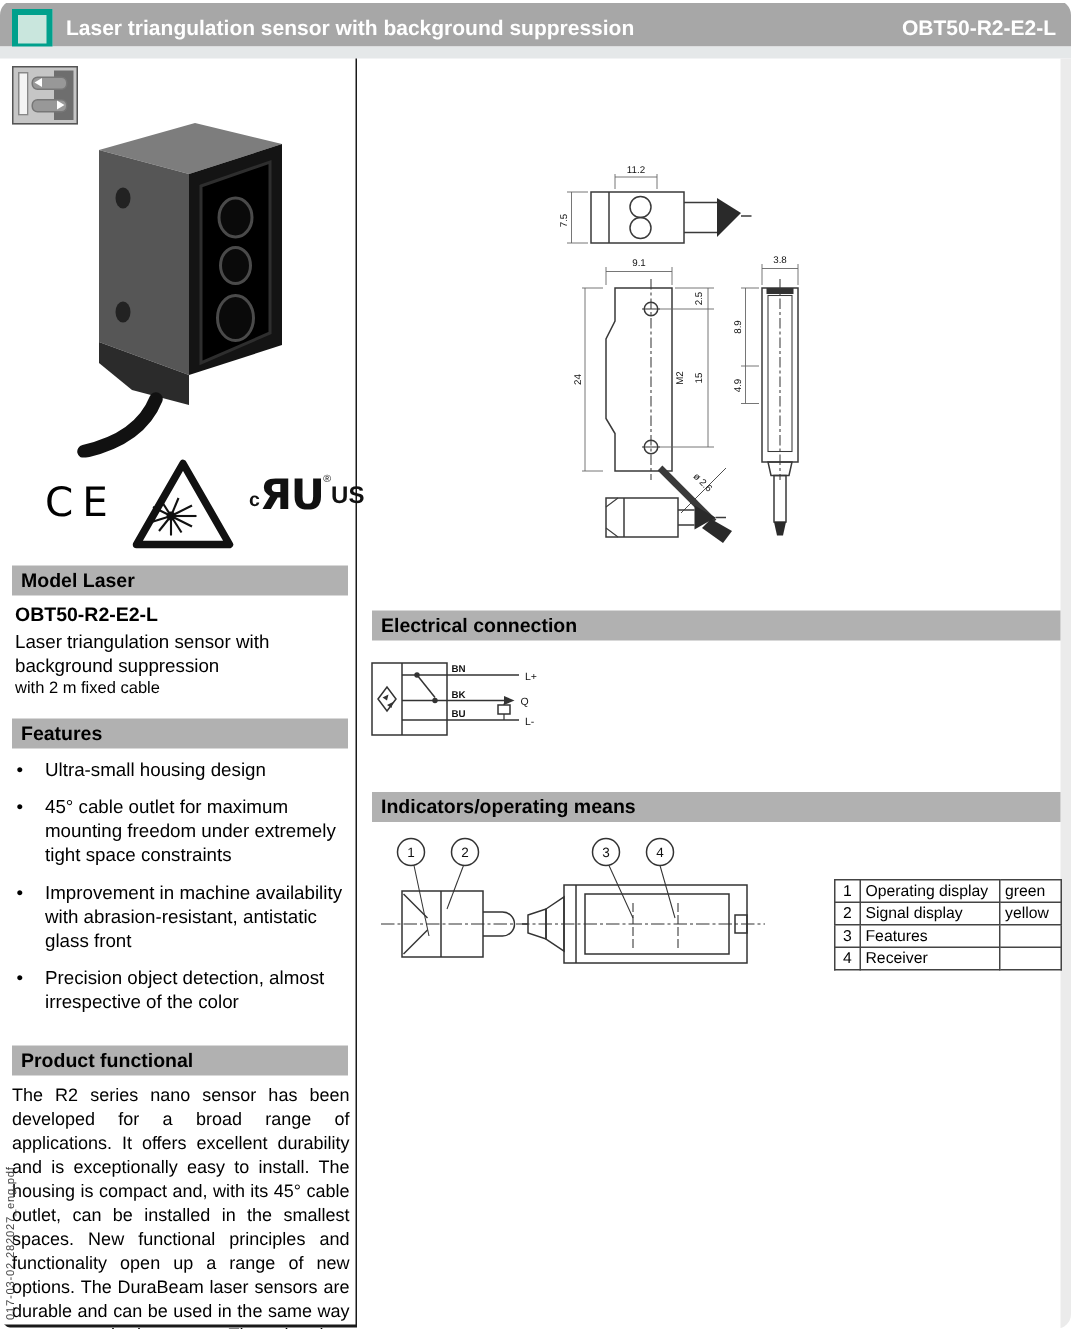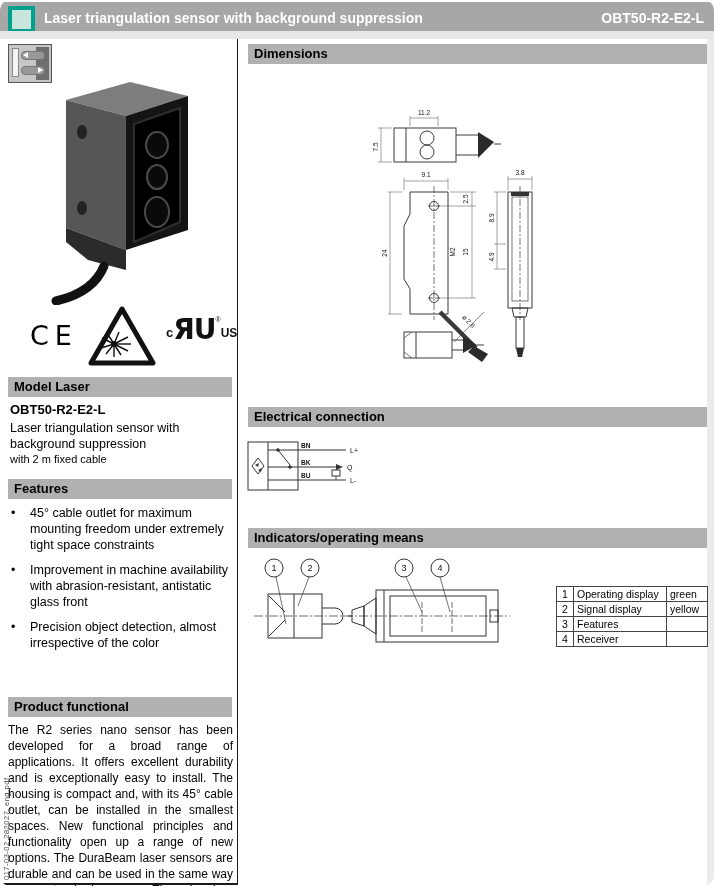--- a/index.html
+++ b/index.html
@@ -34,21 +34,21 @@
   .pa2{left:29px;top:22px;border-left:5px solid #fff;}
   .photo{position:absolute;left:38px;top:70px;}
   .certs{position:absolute;left:8px;top:300px;width:224px;height:75px;}
   .ce-mark{position:absolute;left:22px;top:20px;font-size:27px;letter-spacing:6px;
            font-family:"DejaVu Sans",sans-serif;color:#000000;}
   .laser-icon{position:absolute;left:80px;top:4px;}
   .ul-mark{position:absolute;left:158px;top:16px;display:flex;align-items:flex-end;color:#111;}
   .ul-c{font-size:13px;font-weight:bold;line-height:1;padding-bottom:5px;}
   .ul-big{font-size:28px;font-weight:bold;line-height:1;letter-spacing:-1px;font-family:"DejaVu Sans",sans-serif;}
   .ul-reg{font-size:7px;line-height:1;align-self:flex-start;}
-  .ul-us{font-size:12px;font-weight:bold;line-height:1;padding-bottom:5px;}
+  .ul-us{font-size:16px;font-weight:bold;line-height:1;padding-bottom:5px;}
   .model-name{position:absolute;left:10px;top:402px;font-size:13px;font-weight:bold;}
   .model-desc{position:absolute;left:10px;top:420px;width:220px;font-size:12.5px;line-height:16px;}
   .cable-note{position:absolute;left:10px;top:453px;font-size:11px;}
   .features-list{position:absolute;left:8px;top:505px;width:224px;margin:0;padding:0;list-style:none;}
   .features-list li{position:relative;padding-left:22px;margin-bottom:9px;font-size:12.5px;line-height:16px;}
   .features-list li::before{content:"•";position:absolute;left:3px;top:0;}
   .prod-text{position:absolute;left:8px;top:722px;width:225px;font-size:12px;line-height:16px;
              text-align:justify;}
   .vertical-note{position:absolute;left:2px;top:880px;width:200px;transform:rotate(-90deg);
                  transform-origin:0 0;font-size:7.5px;color:#444;letter-spacing:0.5px;}
@@ -127,31 +127,31 @@
     </div>
   </div>
 
   <div class="sec-bar sec-left" style="top:377px">Model Laser</div>
   <div class="model-name">OBT50-R2-E2-L</div>
   <div class="model-desc">Laser triangulation sensor with background suppression</div>
   <div class="cable-note">with 2 m fixed cable</div>
 
   <div class="sec-bar sec-left" style="top:479px">Features</div>
   <ul class="features-list">
+    <li>Ultra-small housing design</li>
     <li>45° cable outlet for maximum mounting freedom under extremely tight space constraints</li>
     <li>Improvement in machine availability with abrasion-resistant, antistatic glass front</li>
     <li>Precision object detection, almost irrespective of the color</li>
   </ul>
 
   <div class="sec-bar sec-left" style="top:697px">Product functional</div>
   <div class="prod-text">The R2 series nano sensor has been developed for a broad range of applications. It offers excellent durability and is exceptionally easy to install. The housing is compact and, with its 45° cable outlet, can be installed in the smallest spaces. New functional principles and functionality open up a range of new options. The DuraBeam laser sensors are durable and can be used in the same way as a standard sensor. The abrasion-resistant lens allows long operating times close to the moving object.</div>
 
   <div class="vertical-note">017-03-02  282027_eng.pdf</div>
 
-  <div class="sec-bar sec-right" style="top:44px">Dimensions</div>
 
   <svg class="dim-svg" width="215" height="260" viewBox="0 0 215 260">
     <g stroke="#3a3a3a" stroke-width="1" fill="none">
 
       <rect x="34" y="24" width="62" height="34"></rect>
       <line x1="46" y1="24" x2="46" y2="58"></line>
       <circle cx="67" cy="34" r="7"></circle>
         <circle cx="67" cy="48" r="7"></circle>
       <line x1="96" y1="31" x2="118" y2="31"></line>
         <line x1="96" y1="51" x2="118" y2="51"></line>

